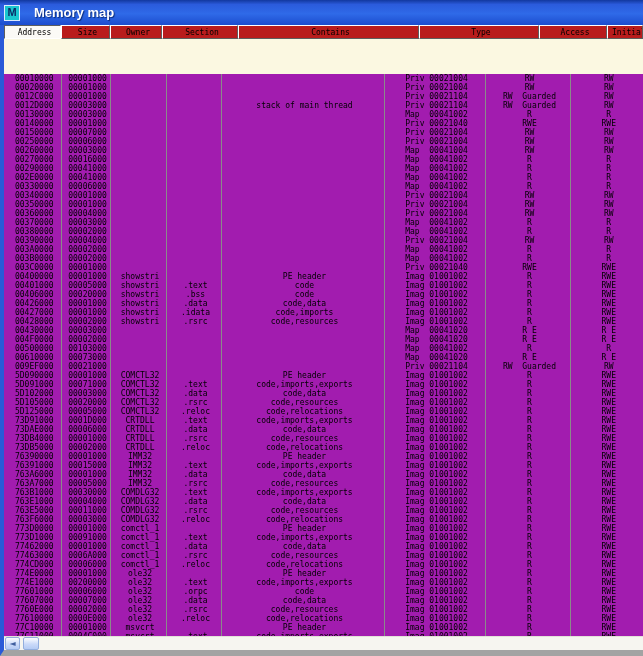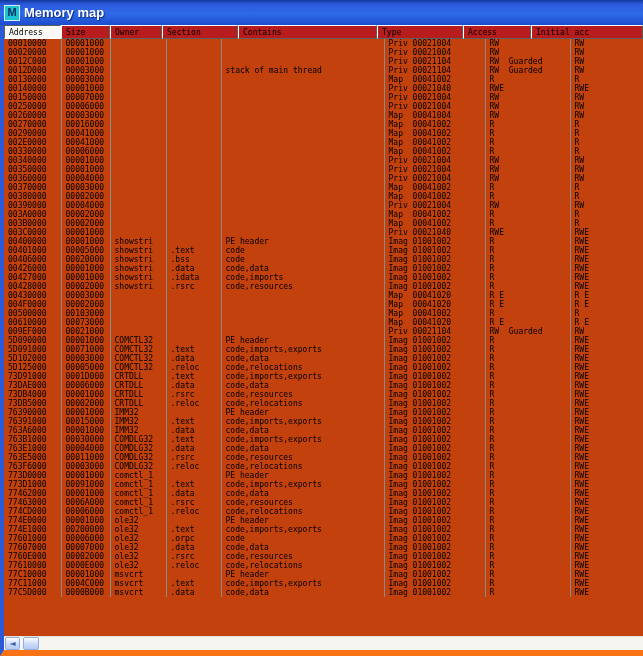--- a/index.html
+++ b/index.html
@@ -11,48 +11,48 @@
   .titlebar{
     height:25px;display:flex;align-items:center;padding-left:4px;
     background:linear-gradient(180deg,#12389F 0%,#2B5BDC 18%,#2F6AE8 55%,#1C4CCE 100%);
   }
   .app-icon{
     width:14px;height:14px;margin-top:1px;flex:0 0 auto;
     background:#19C6CF;border:1px solid #DCE9FF;
     color:#0A2B66;font:bold 11px/13px "Liberation Sans",sans-serif;text-align:center;
   }
   .title-text{
-    margin-left:4px;color:#FFFFFF;
+    margin-left:14px;color:#FFFFFF;
     font:bold 13px "Liberation Sans",sans-serif;
     text-shadow:1px 1px 1px #0A2B7A;white-space:nowrap;
   }
   
   .main{
     position:absolute;top:25px;left:0;right:0;bottom:0;
-    border-left:4px solid #2A5AD8;border-bottom:6px solid #f97316;
-    background:#FBF8E1;display:flex;flex-direction:column;box-sizing:border-box;
+    border-left:4px solid #2A5AD8;border-bottom:6px solid #a3a3a3;
+    background:#FBF8E1;display:flex;flex-direction:column;box-sizing:border-box;text-align:center;
   }
   
   .header-row{height:14px;flex:0 0 auto;display:flex;background:#D6D3CE;}
   .hcell{
     box-sizing:border-box;height:14px;padding:2px 0 0 4px;overflow:hidden;
     font-size:8px;line-height:10px;color:#000;white-space:pre;
     background:#b91c1c;
     border-top:1px solid #FFFFFF;border-left:1px solid #FFFFFF;
     border-right:1px solid #5E5E5E;border-bottom:1px solid #5E5E5E;
   }
   .hcell.pressed{
     background:#FBFAF6;
     border-top:1px solid #5E5E5E;border-left:1px solid #5E5E5E;
     border-right:1px solid #FFFFFF;border-bottom:1px solid #FFFFFF;
   }
   .w0{width:57px}.w1{width:49px}.w2{width:52px}.w3{width:76px}
-  .w4{width:139px}.w5{width:86px}.w6{width:68px}.w7{flex:1}
+  .w4{width:181px}.w5{width:120px}.w6{width:68px}.w7{flex:1}
   
-  .rows{flex:1 1 auto;overflow:hidden;background:#c2410c;}
+  .rows{flex:1 1 auto;overflow:hidden;background:#a21caf;margin-top:35px;}
   table.grid{border-collapse:collapse;table-layout:fixed;width:100%;}
   table.grid td{
     height:9px;max-height:9px;padding:0 0 0 4px;overflow:hidden;
     font-family:"DejaVu Sans Mono",monospace;font-size:8px;line-height:9px;
     color:#000;white-space:pre;border-right:1px solid #8A8A8A;
   }
   table.grid td:last-child{border-right:none;}
   
   .hscroll{
     height:13px;flex:0 0 auto;display:flex;align-items:stretch;
@@ -457,20 +457,30 @@
               <td>5D102000</td>
               <td>00003000</td>
               <td>COMCTL32</td>
               <td>.data</td>
               <td>code,data</td>
               <td>Imag 01001002</td>
               <td>R</td>
               <td>RWE</td>
             </tr>
             <tr>
+              <td>5D105000</td>
+              <td>00020000</td>
+              <td>COMCTL32</td>
+              <td>.rsrc</td>
+              <td>code,resources</td>
+              <td>Imag 01001002</td>
+              <td>R</td>
+              <td>RWE</td>
+            </tr>
+            <tr>
               <td>5D125000</td>
               <td>00005000</td>
               <td>COMCTL32</td>
               <td>.reloc</td>
               <td>code,relocations</td>
               <td>Imag 01001002</td>
               <td>R</td>
               <td>RWE</td>
             </tr>
             <tr>
@@ -532,20 +542,30 @@
               <td>Imag 01001002</td>
               <td>R</td>
               <td>RWE</td>
             </tr>
             <tr>
               <td>763A6000</td>
               <td>00001000</td>
               <td>IMM32</td>
               <td>.data</td>
               <td>code,data</td>
+              <td>Imag 01001002</td>
+              <td>R</td>
+              <td>RWE</td>
+            </tr>
+            <tr>
+              <td>763A7000</td>
+              <td>00005000</td>
+              <td>IMM32</td>
+              <td>.rsrc</td>
+              <td>code,resources</td>
               <td>Imag 01001002</td>
               <td>R</td>
               <td>RWE</td>
             </tr>
             <tr>
               <td>763B1000</td>
               <td>00030000</td>
               <td>COMDLG32</td>
               <td>.text</td>
               <td>code,imports,exports</td>

